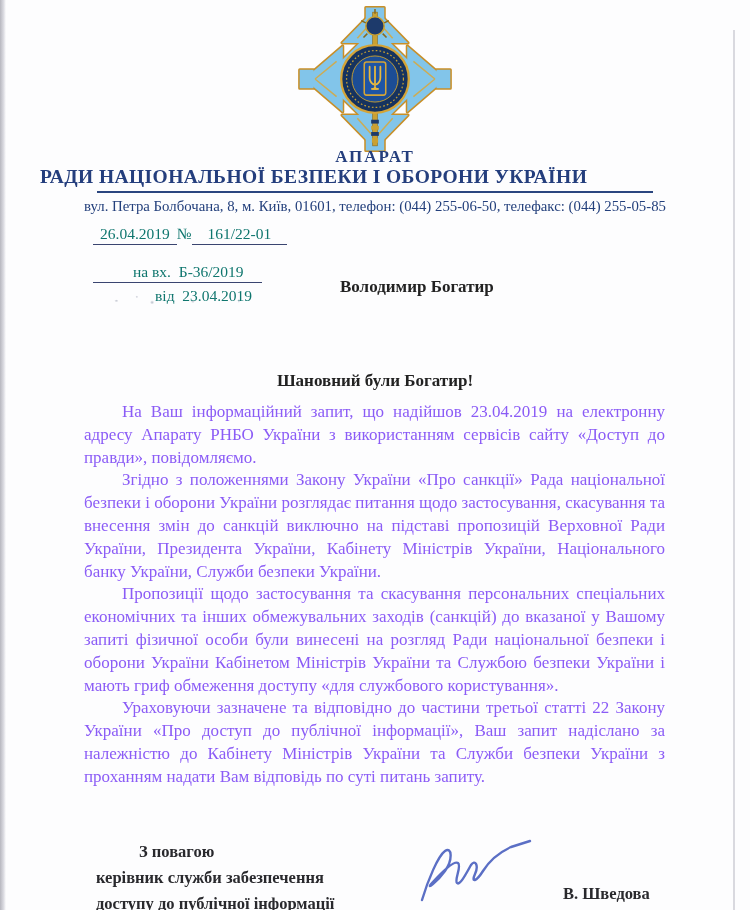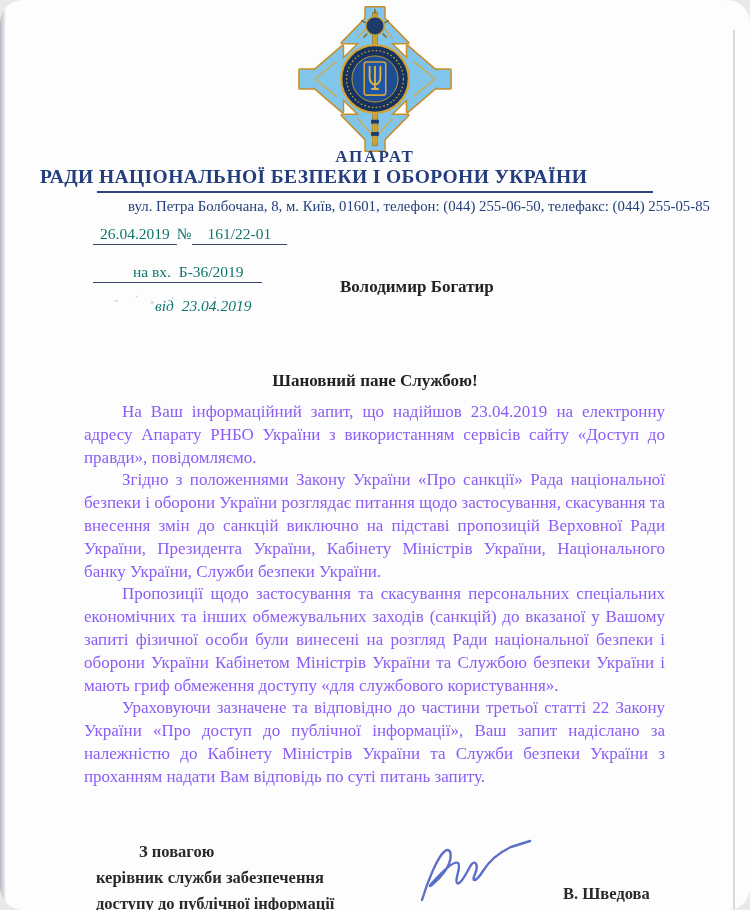--- a/index.html
+++ b/index.html
@@ -1,45 +1,44 @@
 <!DOCTYPE html>
 <html><head>
 <meta charset="utf-8">
 <style>
   html,body{margin:0;padding:0;background:#e9e9ec;}
   .page{
     position:relative;width:750px;height:910px;margin:0 auto;
     background:#fdfdfe;overflow:hidden;
     font-family:"Liberation Serif","DejaVu Serif",serif;
     color:#29292d;
-    border-radius:23px;
   }
   
   .edge-left{position:absolute;left:0;top:0;width:6px;height:910px;
     background:linear-gradient(to right,#b7b7bf,#dcdce2 60%,rgba(255,255,255,0));}
   .edge-right{position:absolute;left:733px;top:30px;width:2px;height:880px;
     background:#d2d2d9;opacity:.85;}
 
   
   .emblem{position:absolute;left:296px;top:6px;width:158px;height:146px;}
   .org1{position:absolute;left:60px;right:60px;top:147px;text-align:center;
     font-weight:bold;font-size:17px;letter-spacing:2px;color:#243e7d;}
   .org2{position:absolute;left:40px;right:40px;top:166px;
     font-weight:bold;font-size:19.5px;letter-spacing:.4px;color:#243e7d;}
   .rule{position:absolute;left:97px;top:191px;width:556px;height:2px;background:#2a457f;}
-  .addr{position:absolute;left:40px;right:40px;top:198px;text-align:right;
+  .addr{position:absolute;left:40px;right:40px;top:198px;text-align:center;
     font-size:14.8px;color:#24407c;}
 
   
   .ref{position:absolute;left:93px;top:223px;font-size:15.5px;color:#0f766e;line-height:21px;}
   .ref .row{white-space:nowrap;}
   .ul{border-bottom:1.5px solid #3a4570;display:inline-block;padding:0 7px;}
   .ul.wide{padding:0 18px 0 40px;}
   .row2{margin-top:16px;}
-  .row3{margin-left:62px;margin-top:12px;font-style:italic;}
+  .row3{margin-left:62px;margin-top:2px;}
   .smudge{position:absolute;left:96px;top:292px;width:170px;height:16px;opacity:.55;
     background:
       radial-gradient(3px 2px at 12% 55%,#8d93a6 0%,rgba(141,147,166,0) 70%),
       radial-gradient(2px 2px at 24% 30%,#9aa0b2 0%,rgba(154,160,178,0) 70%),
       radial-gradient(3px 3px at 33% 65%,#7f8aa0 0%,rgba(127,138,160,0) 70%),
       radial-gradient(2px 2px at 45% 40%,#98a0b4 0%,rgba(152,160,180,0) 70%),
       radial-gradient(3px 2px at 57% 60%,#8d93a6 0%,rgba(141,147,166,0) 70%),
       radial-gradient(2px 2px at 70% 35%,#a0a6b8 0%,rgba(160,166,184,0) 70%),
       radial-gradient(2px 3px at 84% 55%,#939db2 0%,rgba(147,157,178,0) 70%);
     filter:blur(.4px);}
@@ -140,21 +139,21 @@
       <span class="ul wide"><span>на вх.</span>&nbsp;&nbsp;<span>Б-36/2019</span></span>
     </div>
     <div class="row row3">
       <span>від</span>&nbsp;&nbsp;<span>23.04.2019</span>
     </div>
   </div>
   <div class="smudge"></div>
 
   <div class="addressee">Володимир Богатир</div>
 
-  <div class="salutation">Шановний пане Службою!</div>
+  <div class="salutation">Шановний були Богатир!</div>
 
   <div class="body">
     <p>На Ваш інформаційний запит, що надійшов 23.04.2019 на електронну адресу Апарату РНБО України з використанням сервісів сайту «Доступ до правди», повідомляємо.</p>
     <p>Згідно з положеннями Закону України «Про санкції» Рада національної безпеки і оборони України розглядає питання щодо застосування, скасування та внесення змін до санкцій виключно на підставі пропозицій Верховної Ради України, Президента України, Кабінету Міністрів України, Національного банку України, Служби безпеки України.</p>
     <p>Пропозиції щодо застосування та скасування персональних спеціальних економічних та інших обмежувальних заходів (санкцій) до вказаної у Вашому запиті фізичної особи були винесені на розгляд Ради національної безпеки і оборони України Кабінетом Міністрів України та Службою безпеки України і мають гриф обмеження доступу «для службового користування».</p>
     <p>Ураховуючи зазначене та відповідно до частини третьої статті 22 Закону України «Про доступ до публічної інформації», Ваш запит надіслано за належністю до Кабінету Міністрів України та Служби безпеки України з проханням надати Вам відповідь по суті питань запиту.</p>
   </div>
 
   <div class="regards">З повагою</div>
   <div class="closing1">керівник служби забезпечення</div>

